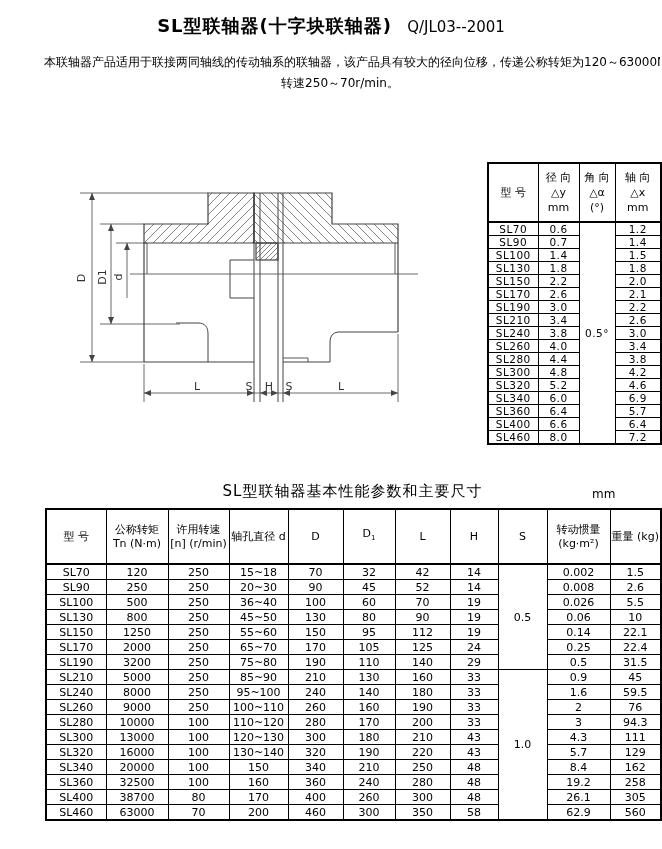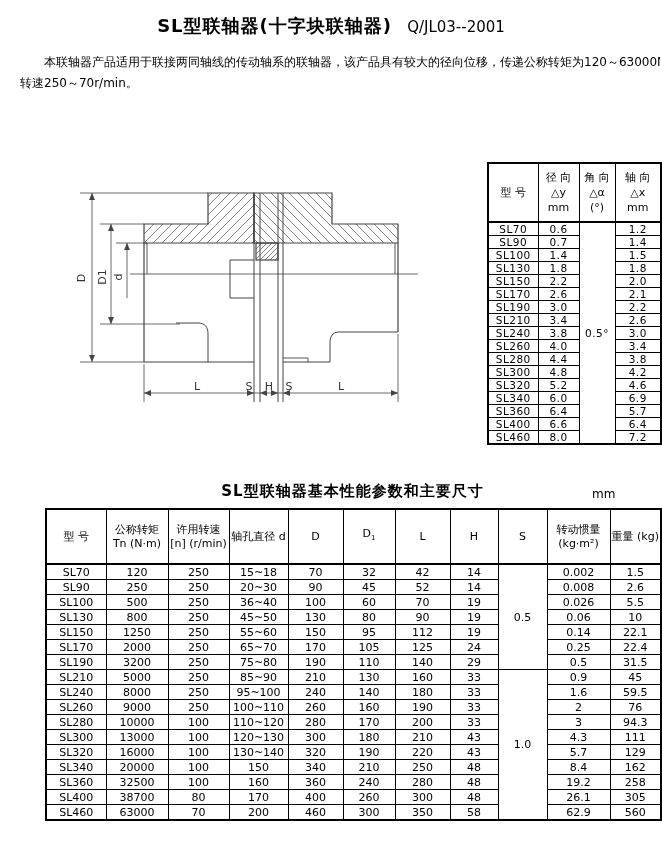--- a/index.html
+++ b/index.html
@@ -6,33 +6,33 @@
   .page{
     position:relative;width:662px;height:849px;background:#fff;overflow:hidden;
     font-family:"DejaVu Sans","Liberation Sans",sans-serif;color:#000;
   }
   
   .title-row{position:absolute;top:14px;left:0;width:662px;text-align:center;white-space:nowrap;}
   .main-title{font-size:18px;font-weight:bold;letter-spacing:1px;}
   .doc-code{font-size:15px;font-weight:normal;margin-left:10px;}
   .intro{position:absolute;top:52px;left:20px;width:640px;font-size:12px;line-height:21px;}
   .intro .l1{text-indent:2em;white-space:nowrap;overflow:hidden;}
-  .intro .l2{white-space:nowrap;}
+  .intro .l2{white-space:nowrap;text-align:center;}
   
   .drawing{position:absolute;left:30px;top:150px;}
   
   table{border-collapse:collapse;table-layout:fixed;}
   td,th{border:1px solid #000;text-align:center;vertical-align:middle;padding:0;font-weight:normal;}
   .mis-table{position:absolute;left:487px;top:162px;width:173px;border:2px solid #000;}
   .mis-table thead th{height:57px;font-size:11px;line-height:15px;border-bottom:2px solid #000000;}
   .mis-table tbody td{height:12px;font-size:10.5px;letter-spacing:0.5px;}
   .mis-table .hline{display:block;}
   
   .section-title-row{position:absolute;top:481px;left:45px;width:615px;text-align:center;}
-  .section-title{font-size:15px;font-weight:bold;letter-spacing:1px;}
+  .section-title{font-size:15px;font-weight:normal;letter-spacing:1px;}
   .unit-label{position:absolute;top:487px;left:592px;font-size:12px;}
   .main-table{position:absolute;left:45px;top:508px;width:615px;border:2px solid #000;}
   .main-table thead th{height:53px;font-size:11px;line-height:14px;border-bottom:2px solid #000;}
   .main-table tbody td{height:14px;font-size:11px;}
   sub{font-size:7px;}
 </style>
 </head>
 <body>
 
 <div class="page">

